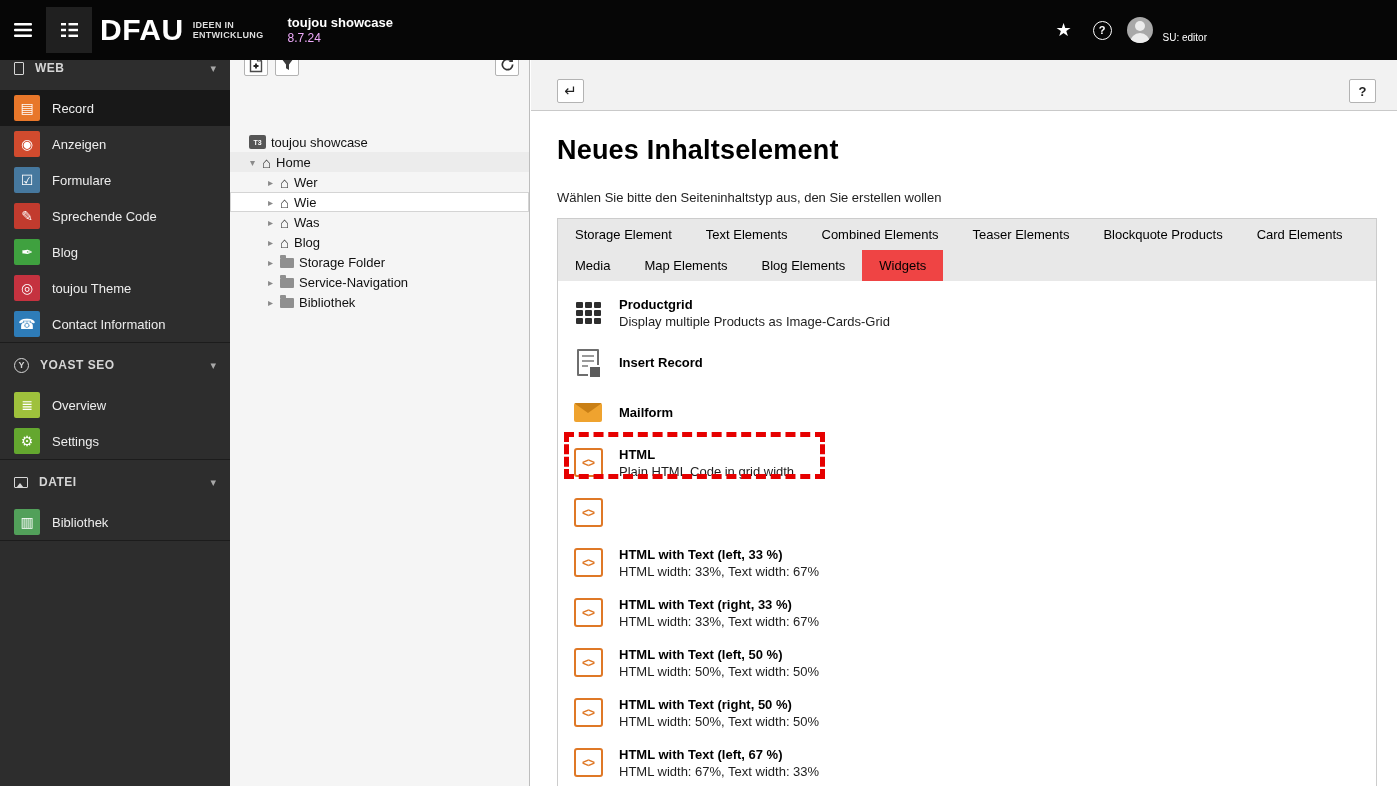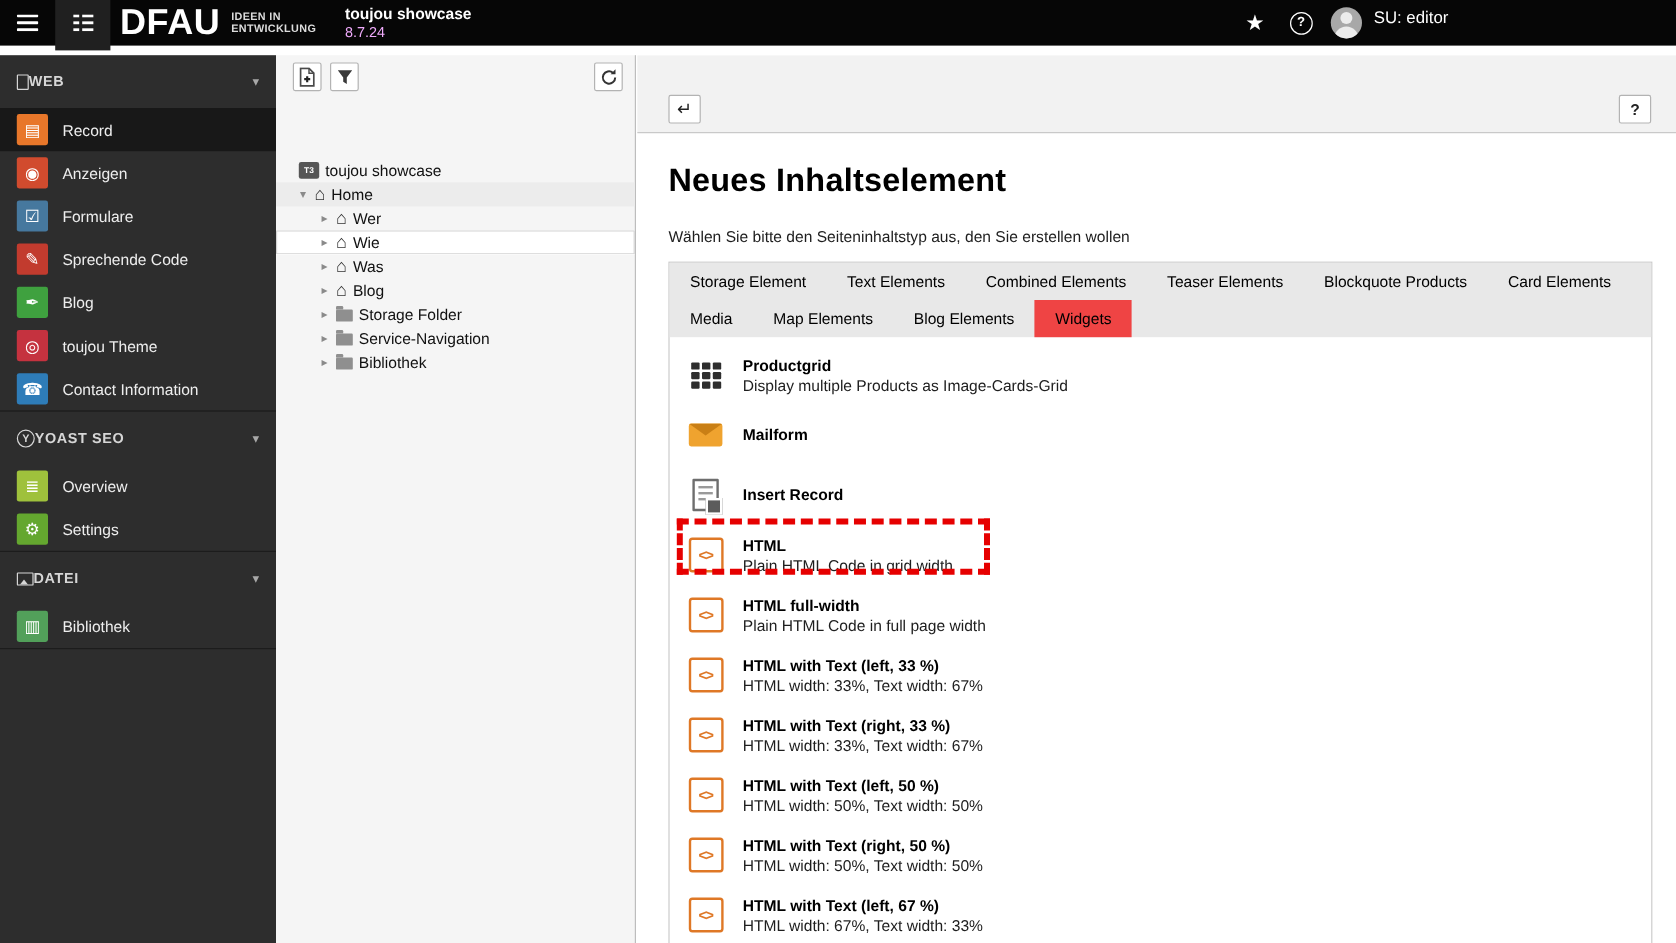--- a/index.html
+++ b/index.html
@@ -1,46 +1,46 @@
 <!DOCTYPE html>
 <html><head>
 <meta charset="utf-8">
 <style>
   *{box-sizing:border-box;margin:0;padding:0}
   html,body{width:1397px;height:786px;overflow:hidden;background:#fff;
     font-family:"Liberation Sans",sans-serif;}
   button{font-family:inherit;border:none;background:none;cursor:pointer;padding:0}
 
   
-  .topbar{position:absolute;top:0;left:0;width:1397px;height:38px;background:#060606;
+  .topbar{position:absolute;top:0;left:0;width:1397px;height:60px;background:#060606;
     display:flex;align-items:center;color:#fff;z-index:9}
   .tb-iconbtn{width:46px;height:46px;display:flex;align-items:center;justify-content:center}
   .tb-iconbtn.alt{background:#202020}
   .brand{display:flex;align-items:center;gap:9px;margin-left:8px;cursor:default}
   .brand-word{font-size:30px;font-weight:bold;letter-spacing:.5px;line-height:30px}
   .brand-tag{display:flex;flex-direction:column;font-size:9px;line-height:10px;
     color:#dcdcdc;font-weight:bold;letter-spacing:.3px}
   .site{margin-left:24px;display:flex;flex-direction:column;justify-content:center}
   .site-name{font-size:13px;font-weight:bold;line-height:16px}
   .site-ver{font-size:12px;color:#f0abfc;line-height:14px}
   .tb-right{margin-left:auto;margin-right:190px;display:flex;align-items:center;gap:15px}
   .star-btn{color:#fff;font-size:18px;width:28px;text-align:center}
   .help-ring{display:flex;width:19px;height:19px;border:1.6px solid #fff;border-radius:50%;
     align-items:center;justify-content:center;font-size:11px;font-weight:bold;color:#fff}
-  .tb-user{display:flex;align-items:flex-start;gap:10px;font-size:14px;color:#fff;cursor:pointer}
+  .tb-user{display:flex;align-items:flex-end;gap:10px;font-size:10px;color:#fff;cursor:pointer}
   .avatar{width:26px;height:26px;border-radius:50%;background:#a8a8a8;position:relative;overflow:hidden}
   .avatar::before{content:"";position:absolute;top:4px;left:8px;width:10px;height:10px;
     border-radius:50%;background:#ececec}
   .avatar::after{content:"";position:absolute;top:16px;left:3px;width:20px;height:13px;
     border-radius:10px 10px 0 0;background:#ececec}
 
   
   .modulemenu{position:absolute;top:46px;left:0;width:230px;height:740px;background:#2d2d2d;color:#ededed}
   .mm-section{border-bottom:1px solid #1c1c1c}
-  .mm-header{display:flex;align-items:center;height:44px;padding:0 14px;cursor:pointer;color:#d6d6d6}
+  .mm-header{display:flex;align-items:center;gap:11px;height:44px;padding:0 14px;cursor:pointer;color:#d6d6d6}
   .mm-hlabel{font-size:12px;font-weight:bold;letter-spacing:.5px;flex:1}
   .mm-chev{color:#a8a8a8;font-size:11px}
   .hic-page{width:10px;height:13px;border:1.5px solid #d6d6d6;border-radius:1px}
   .hic-circle{width:15px;height:15px;border:1.5px solid #d6d6d6;border-radius:50%;display:flex;
     align-items:center;justify-content:center;font-size:9px;font-weight:bold;color:#d6d6d6}
   .hic-img{width:14px;height:11px;border:1.5px solid #d6d6d6;border-radius:1px;position:relative;overflow:hidden}
   .hic-img::before{content:"";position:absolute;bottom:-1px;left:1px;border-left:4px solid transparent;
     border-right:4px solid transparent;border-bottom:5px solid #d6d6d6}
   .mm-item{display:flex;align-items:center;gap:12px;height:36px;padding:0 14px;cursor:pointer;font-size:13px}
   .mm-item.active{background:#181818}
@@ -355,54 +355,50 @@
                 <span></span>
               </div>
             </div>
           <div>
             <div class="item-title">Productgrid</div>
             <div class="item-desc">Display multiple Products as Image-Cards-Grid</div>
           </div>
         </div>
         <div class="item">
           <div class="icon-slot">
+              <div class="rec-icon"></div>
+            </div>
+          <div>
+            <div class="item-title">Insert Record</div>
+            <div class="item-desc"></div>
+          </div>
+        </div>
+        <div class="item">
+          <div class="icon-slot">
               <div class="mail-icon"></div>
             </div>
           <div>
             <div class="item-title">Mailform</div>
             <div class="item-desc"></div>
           </div>
         </div>
         <div class="item">
-          <div class="icon-slot">
-              <div class="rec-icon"></div>
-            </div>
-          <div>
-            <div class="item-title">Insert Record</div>
-            <div class="item-desc"></div>
-          </div>
-        </div>
-        <div class="item">
           <div class="ring"></div>
           <div class="icon-slot">
               <div class="html-icon">&lt;&gt;</div>
             </div>
           <div>
             <div class="item-title">HTML</div>
             <div class="item-desc">Plain HTML Code in grid width</div>
           </div>
         </div>
         <div class="item">
           <div class="icon-slot">
               <div class="html-icon">&lt;&gt;</div>
             </div>
-          <div>
-            <div class="item-title">HTML full-width</div>
-            <div class="item-desc">Plain HTML Code in full page width</div>
-          </div>
         </div>
         <div class="item">
           <div class="icon-slot">
               <div class="html-icon">&lt;&gt;</div>
             </div>
           <div>
             <div class="item-title">HTML with Text (left, 33 %)</div>
             <div class="item-desc">HTML width: 33%, Text width: 67%</div>
           </div>
         </div>

